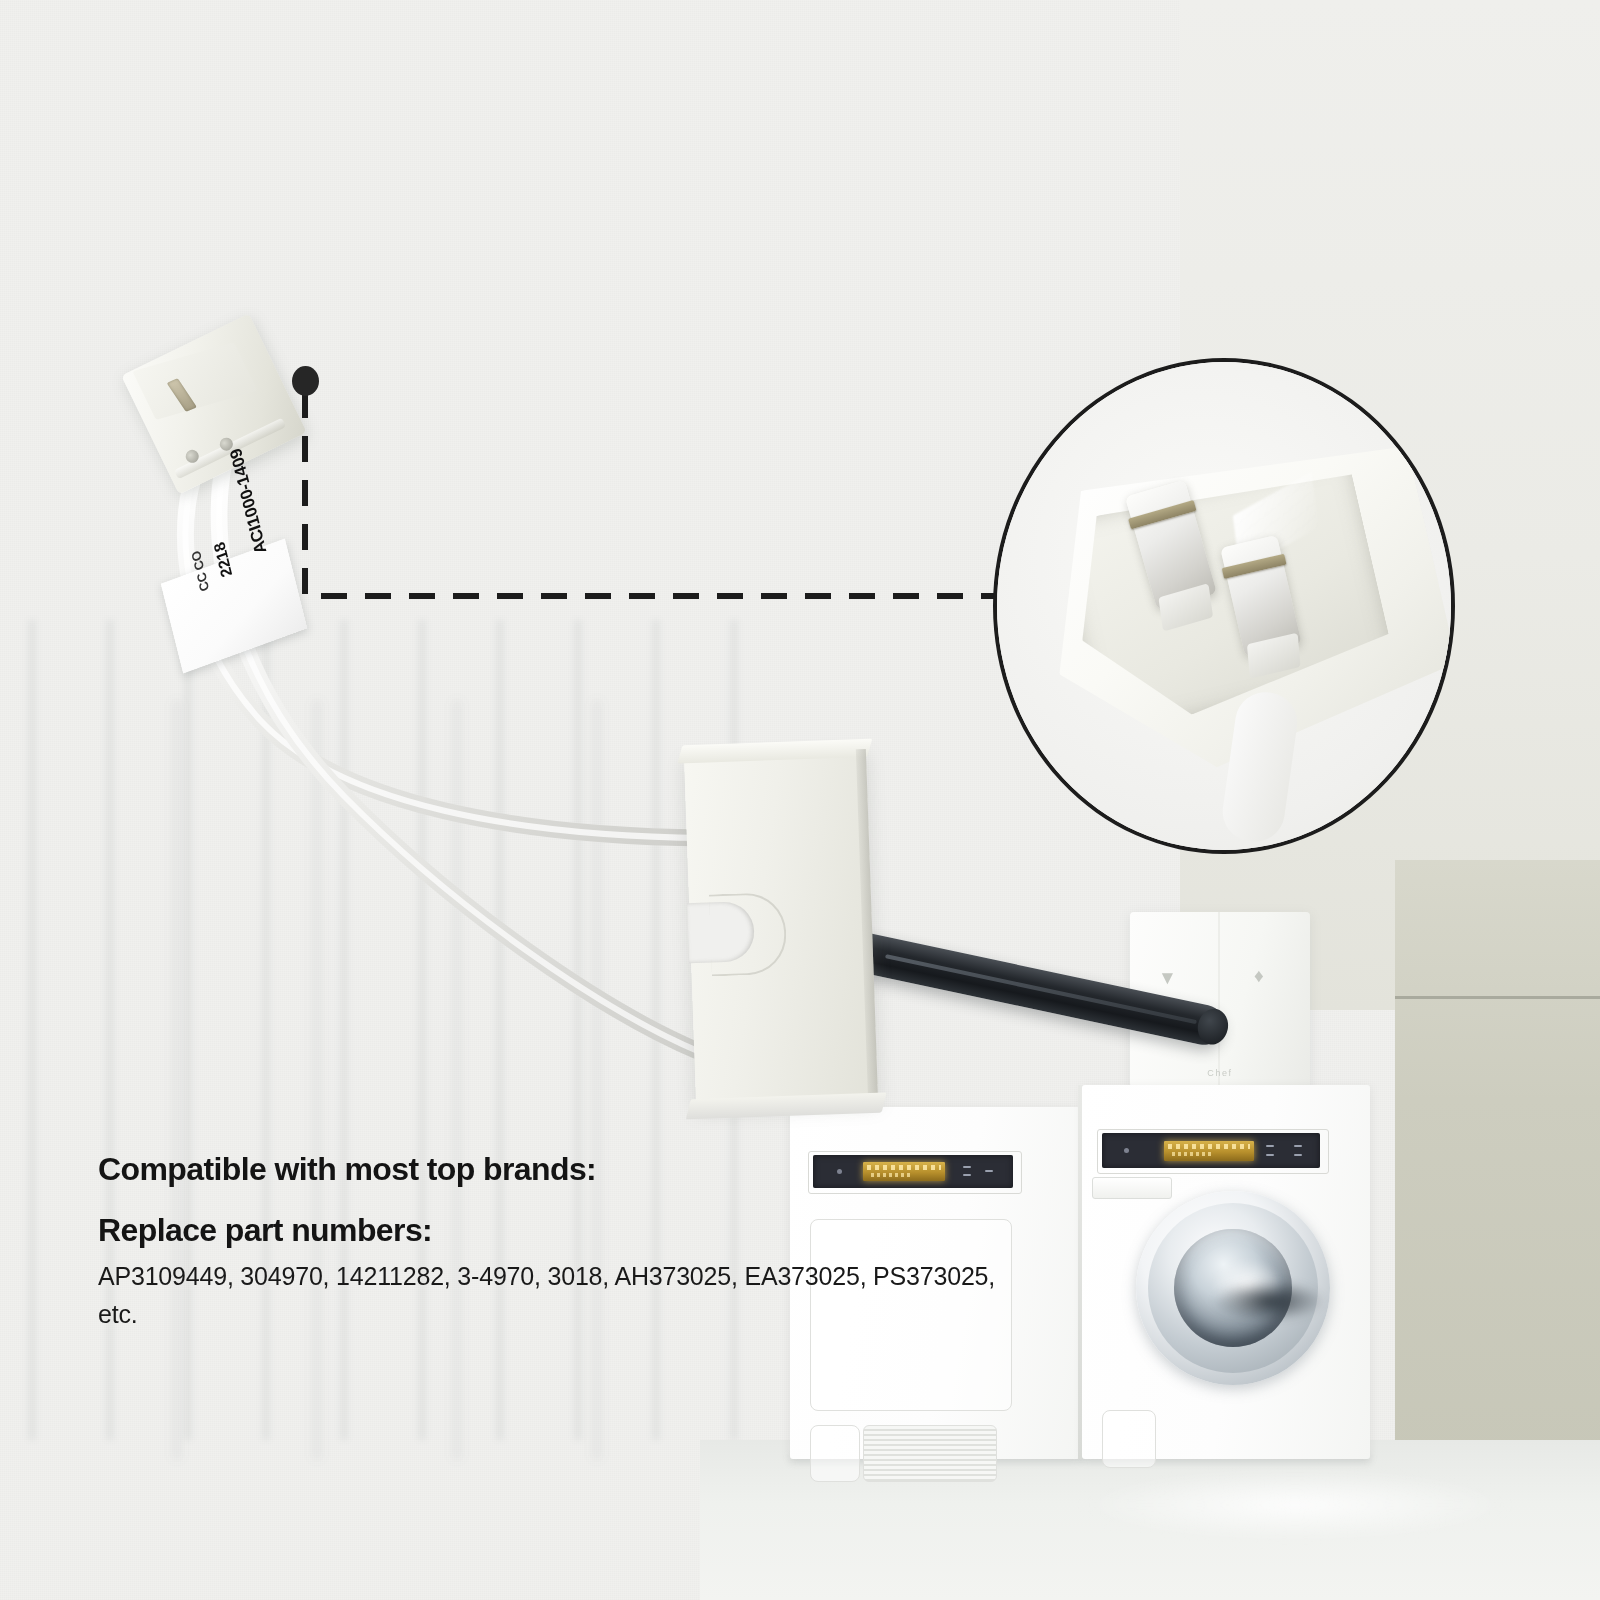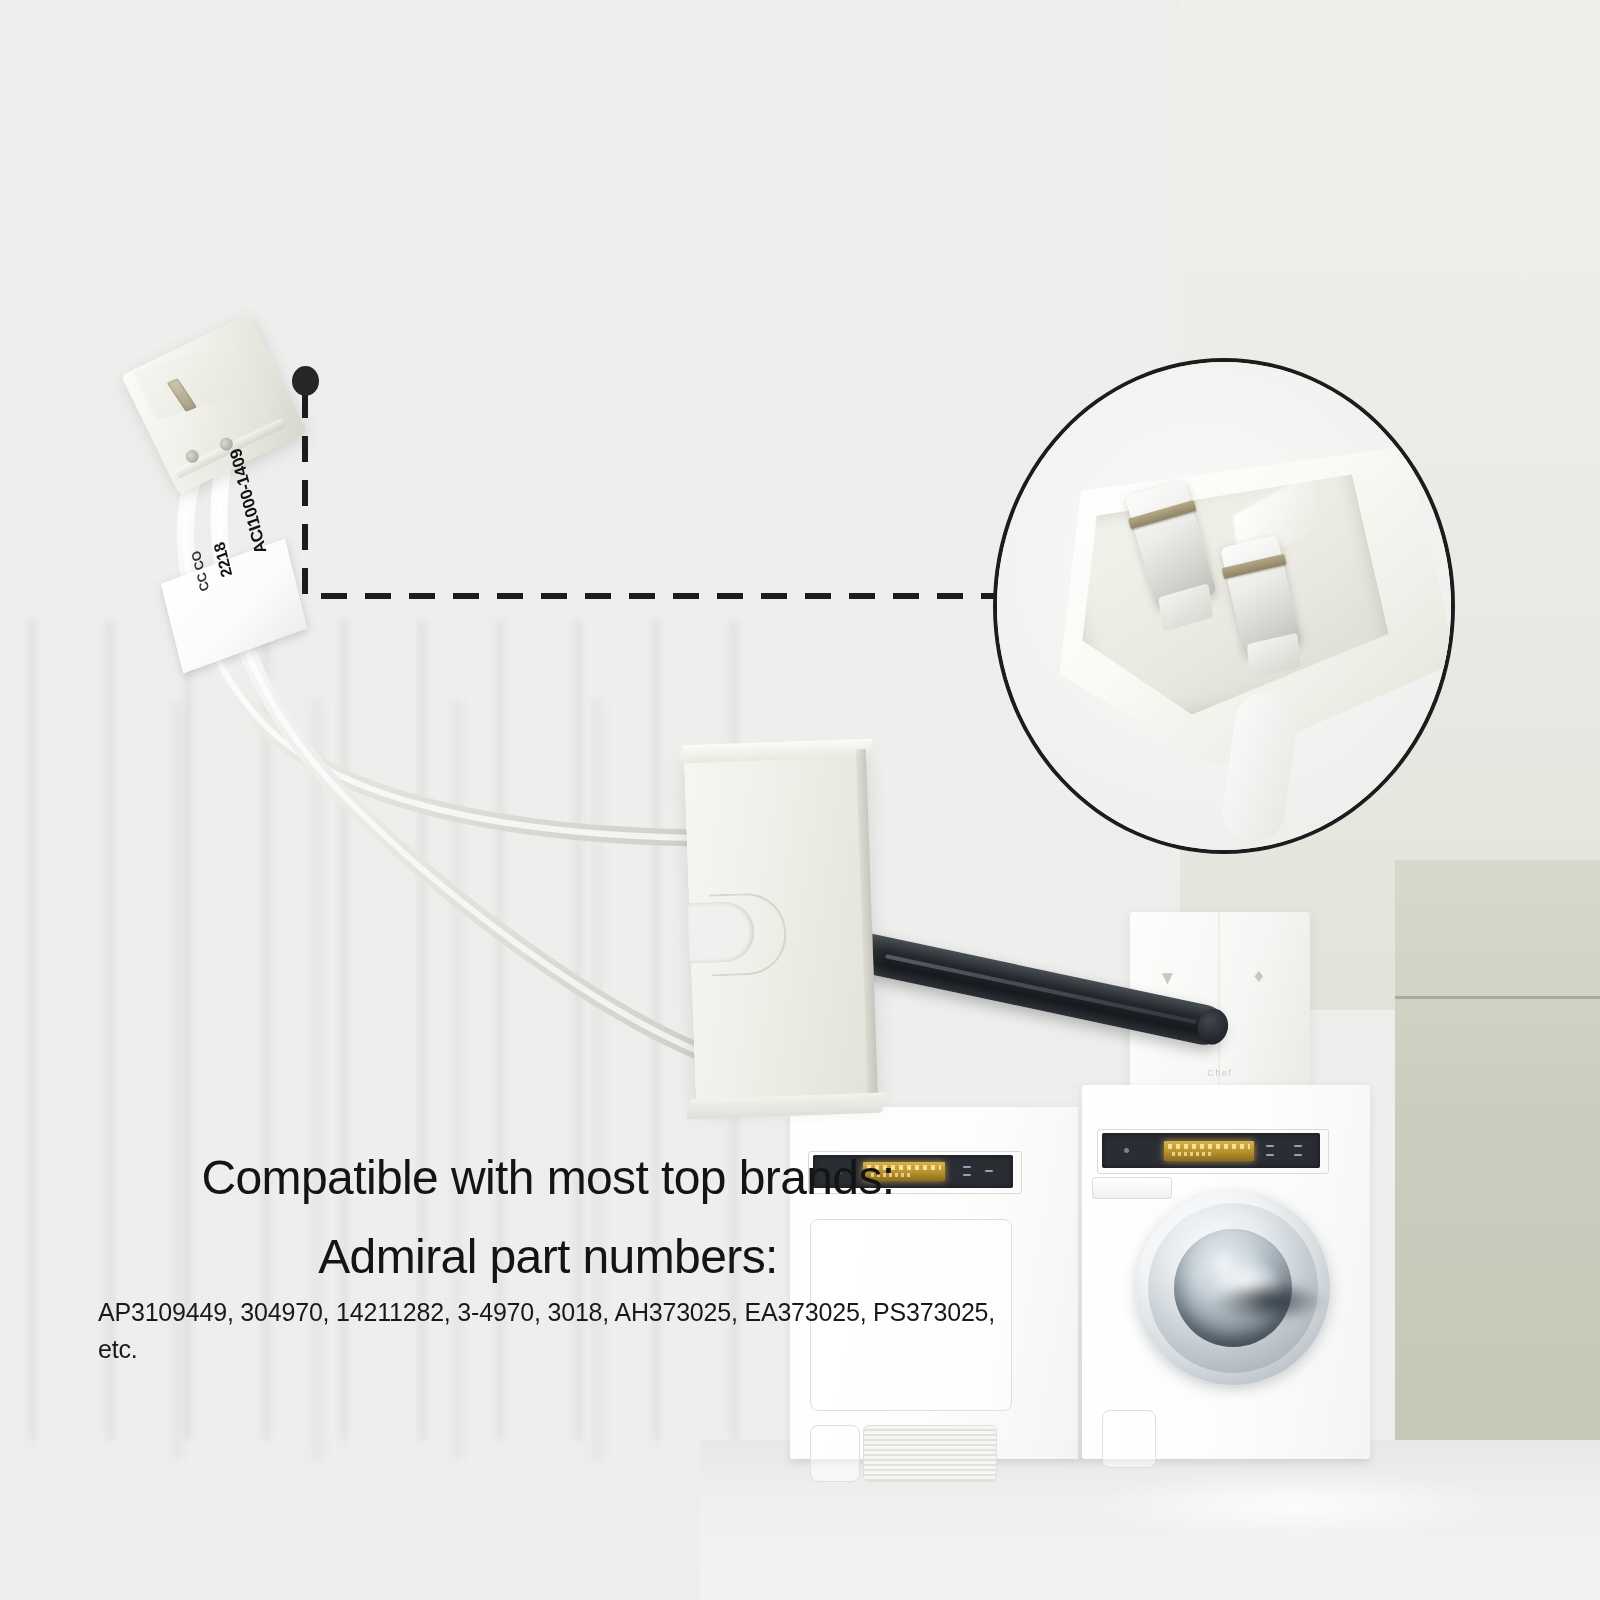--- a/index.html
+++ b/index.html
@@ -182,21 +182,21 @@
   .t2{left:1232px;top:540px;width:58px;height:112px;transform:rotate(-13deg);}
   .t-band{position:absolute;left:-3px;width:calc(100% + 6px);height:11px;
     background:linear-gradient(180deg,#b3a985,#8e8465);border-radius:2px;box-shadow:0 1px 2px rgba(70,65,45,.45);}
   .t-foot{position:absolute;left:2px;bottom:-22px;width:52px;height:34px;
     background:linear-gradient(160deg,#f3f3f0,#d8d8d1);border-radius:4px;transform:skewX(-8deg);}
   .zc-wire{position:absolute;left:232px;top:330px;width:62px;height:150px;
     background:linear-gradient(100deg,#fafafa,#e8e8e4);border-radius:30px;transform:rotate(8deg);}
 
   
   .copy{position:absolute;left:98px;top:1152px;width:900px;color:#141414;}
-  .copy h2{margin:0;font-size:48px;font-weight:400;letter-spacing:-.6px;line-height:1.1;text-align:center;}
+  .copy h2{margin:0;font-size:32px;font-weight:700;letter-spacing:-.6px;line-height:1.1;}
   .copy h2.second{margin-top:26px;}
   .copy p{margin:10px 0 0 0;font-size:25px;line-height:1.42;letter-spacing:-.2px;color:#191919;}
   .copy p.small{font-size:25px;line-height:1.5;}
 </style>
 </head>
 <body>
 
 <div id="stage">
 
   <div class="bg-base"></div>
@@ -325,17 +325,17 @@
     <div class="t-foot"></div>
   </div>
   <div class="terminal t2">
     <div class="t-band" style="top:20px;"></div>
     <div class="t-foot"></div>
   </div>
 
 
   <div class="copy">
     <h2>Compatible with most top brands:</h2>
-    <h2 class="second">Admiral part numbers:</h2>
+    <h2 class="second">Replace part numbers:</h2>
     <p class="small">AP3109449, 304970, 14211282, 3-4970, 3018, AH373025, EA373025, PS373025, etc.</p>
   </div>
 
 </div>
 
 </body></html>

